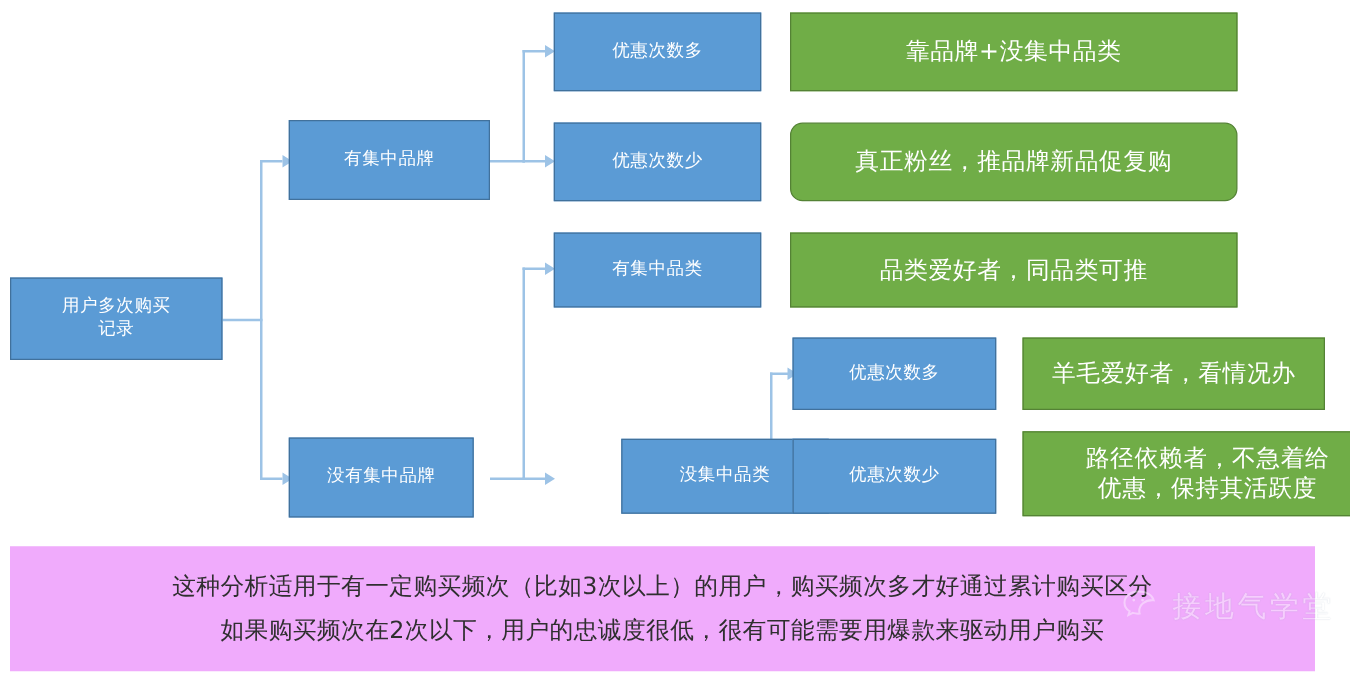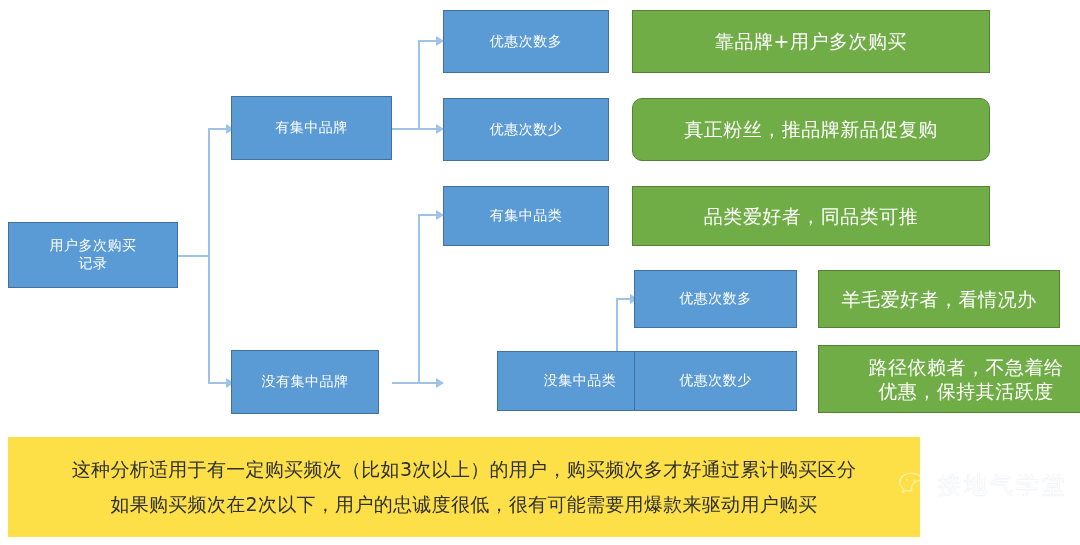--- a/index.html
+++ b/index.html
@@ -62,23 +62,23 @@
     border-bottom: 5px solid transparent;
     border-left: 8px solid #9DC3E6;
     z-index: 2;
   }
 
   
   #caption {
     position: absolute;
     left: 8px;
     top: 437px;
-    width: 912px;
+    width: 1044px;
     height: 100px;
-    background: #fde047;
+    background: #f0abfc;
     box-sizing: border-box;
     display: flex;
     flex-direction: column;
     align-items: center;
     justify-content: center;
     z-index: 4;
   }
   #caption .cline {
     font-size: 19px;
     color: #2F2F2F;
@@ -174,21 +174,21 @@
 
   <div class="node blue" style="left:634px; top:270px; width:163px; height:58px;">
     <span class="txt">优惠次数多</span>
   </div>
 
   <div class="node blue" style="left:634px; top:351px; width:163px; height:60px;">
     <span class="txt">优惠次数少</span>
   </div>
 
   <div class="node green" style="left:632px; top:10px; width:358px; height:63px;">
-    <span class="txt">靠品牌+用户多次购买</span>
+    <span class="txt">靠品牌+没集中品类</span>
   </div>
 
   <div class="node green" style="left:632px; top:98px; width:358px; height:63px;border-radius:10px;">
     <span class="txt">真正粉丝，推品牌新品促复购</span>
   </div>
 
   <div class="node green" style="left:632px; top:186px; width:358px; height:60px;">
     <span class="txt">品类爱好者，同品类可推</span>
   </div>
 

